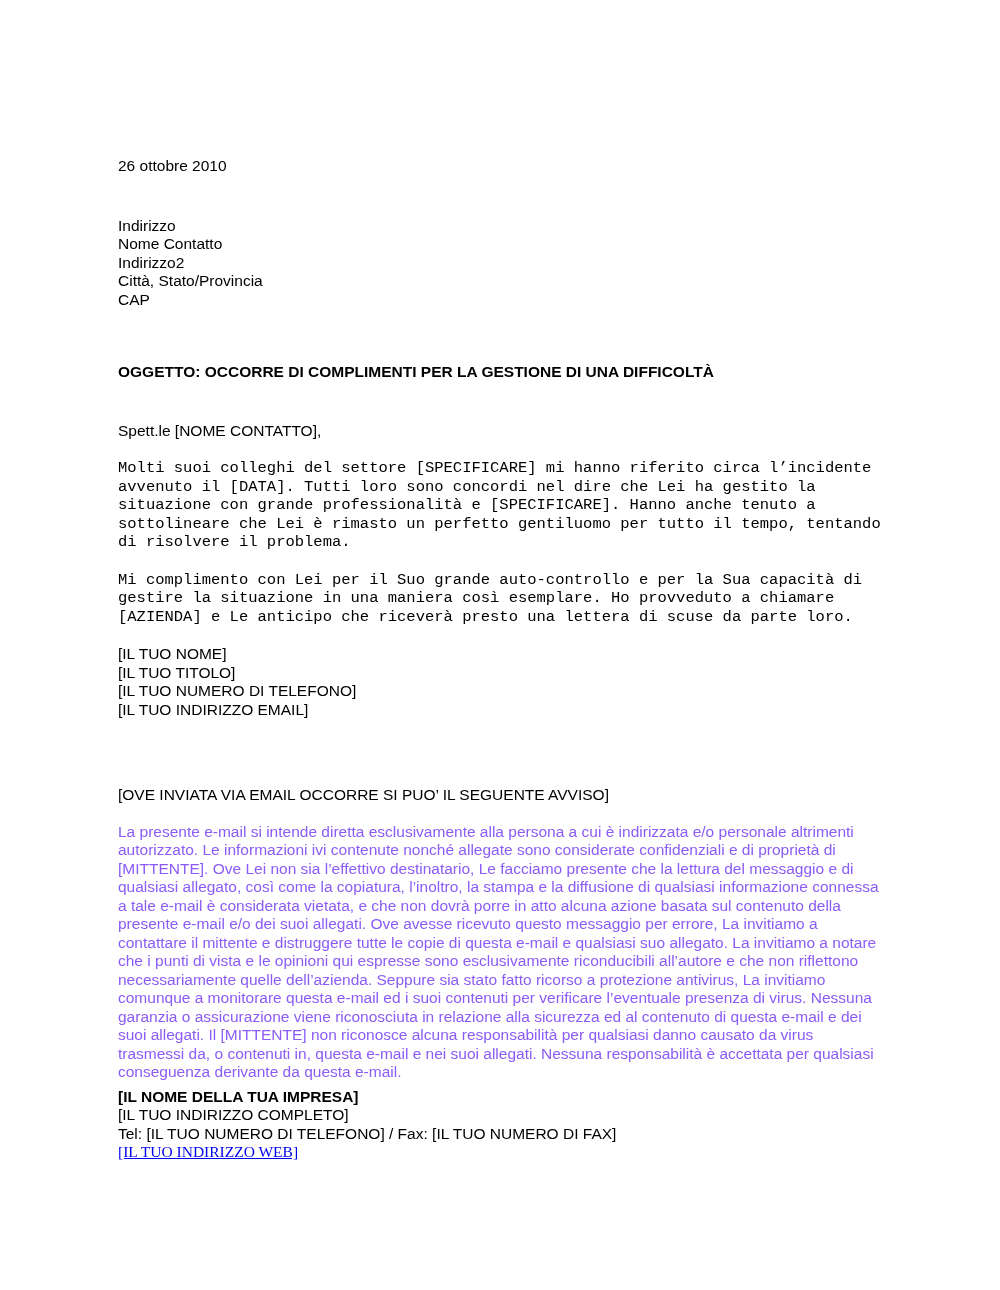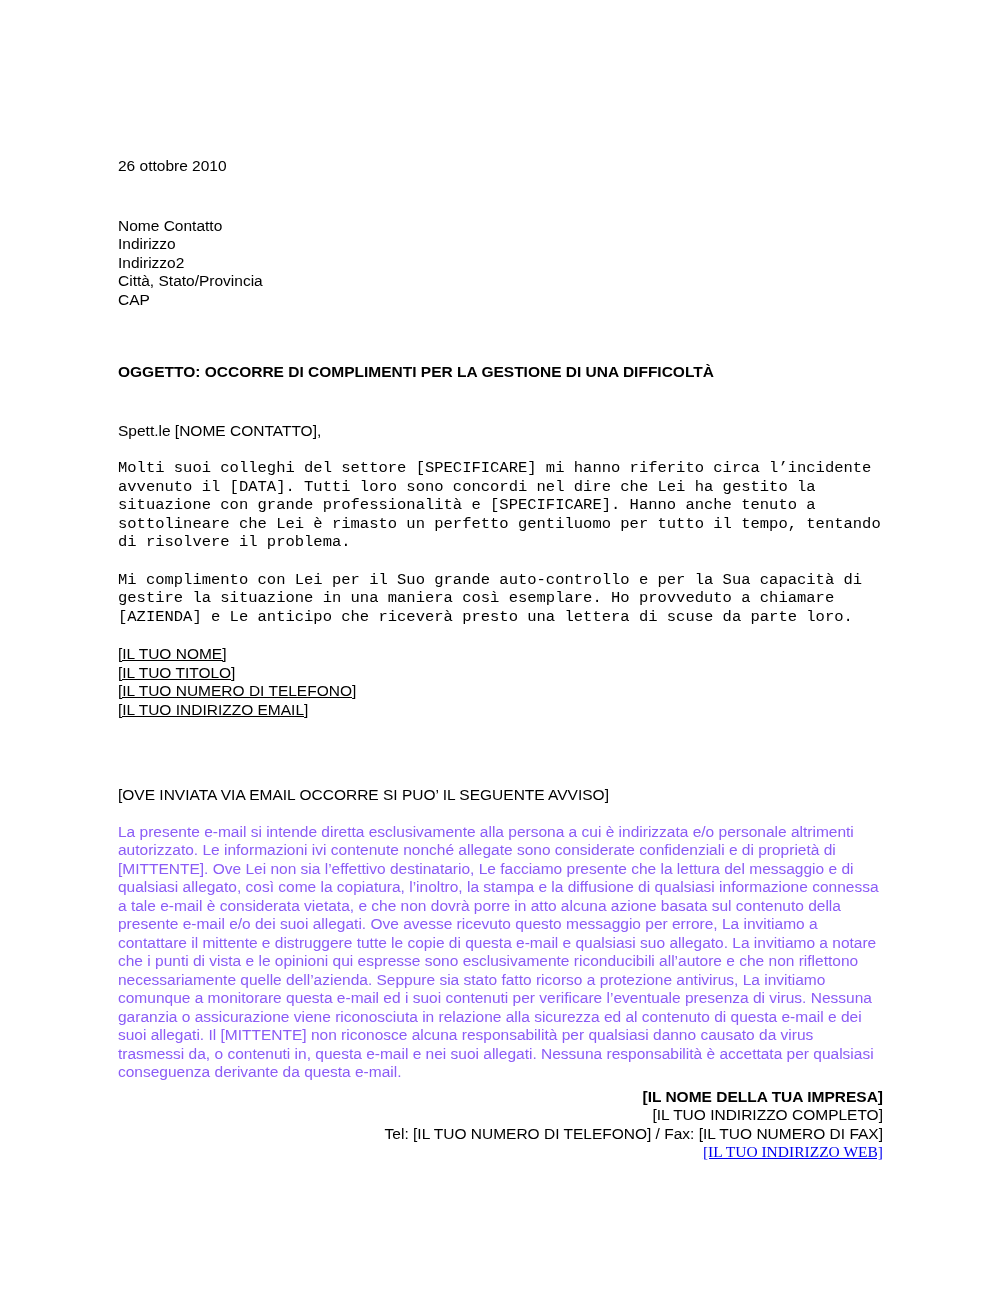--- a/index.html
+++ b/index.html
@@ -21,49 +21,49 @@
   .page, .page div, .page p, .page a {
     font-size: 15.5px;
     line-height: 18.5px;
   }
   .date-line        { margin-bottom: 41px; }
   .recipient-block  { margin-bottom: 54px; }
   .subject-line     { font-weight: bold; margin-bottom: 40px; }
   .salutation       { margin-bottom: 19px; }
   .body-paragraph   { margin-bottom: 19px; font-family: Liberation Mono, monospace; }
   .closing          { margin-top: 40px; margin-bottom: 75px; }
-  .signature-block  { margin-bottom: 67px; text-decoration: underline; }
+  .signature-block  { margin-bottom: 67px; }
   .email-notice     { margin-bottom: 18px; }
   .disclaimer {
     color: #8b5cf6;
     font-size: 14.5px;
     line-height: 18.5px;
     margin-bottom: 6px;
   }
   .letter-footer {
-    text-align: right;
+    text-align: left;
   }
   .footer-company { font-weight: bold; }
   .footer-web-link {
     color: #0000ee;
     text-decoration: underline;
     font-family: Liberation Serif, serif;
     cursor: pointer;
   }
 </style>
 </head>
 <body>
 
 <div class="page">
 
   <div class="date-line">26 ottobre 2010</div>
 
   <div class="recipient-block">
+    <div>Indirizzo</div>
     <div>Nome Contatto</div>
-    <div>Indirizzo</div>
     <div>Indirizzo2</div>
     <div>Città, Stato/Provincia</div>
     <div>CAP</div>
   </div>
 
   <div class="subject-line">OGGETTO: OCCORRE DI COMPLIMENTI PER LA GESTIONE DI UNA DIFFICOLTÀ</div>
 
   <div class="salutation">Spett.le [NOME CONTATTO],</div>
 
   <p class="body-paragraph">Molti suoi colleghi del settore [SPECIFICARE] mi hanno riferito circa l’incidente avvenuto il [DATA]. Tutti loro sono concordi nel dire che Lei ha gestito la situazione con grande professionalità e [SPECIFICARE]. Hanno anche tenuto a sottolineare che Lei è rimasto un perfetto gentiluomo per tutto il tempo, tentando di risolvere il problema.</p>

